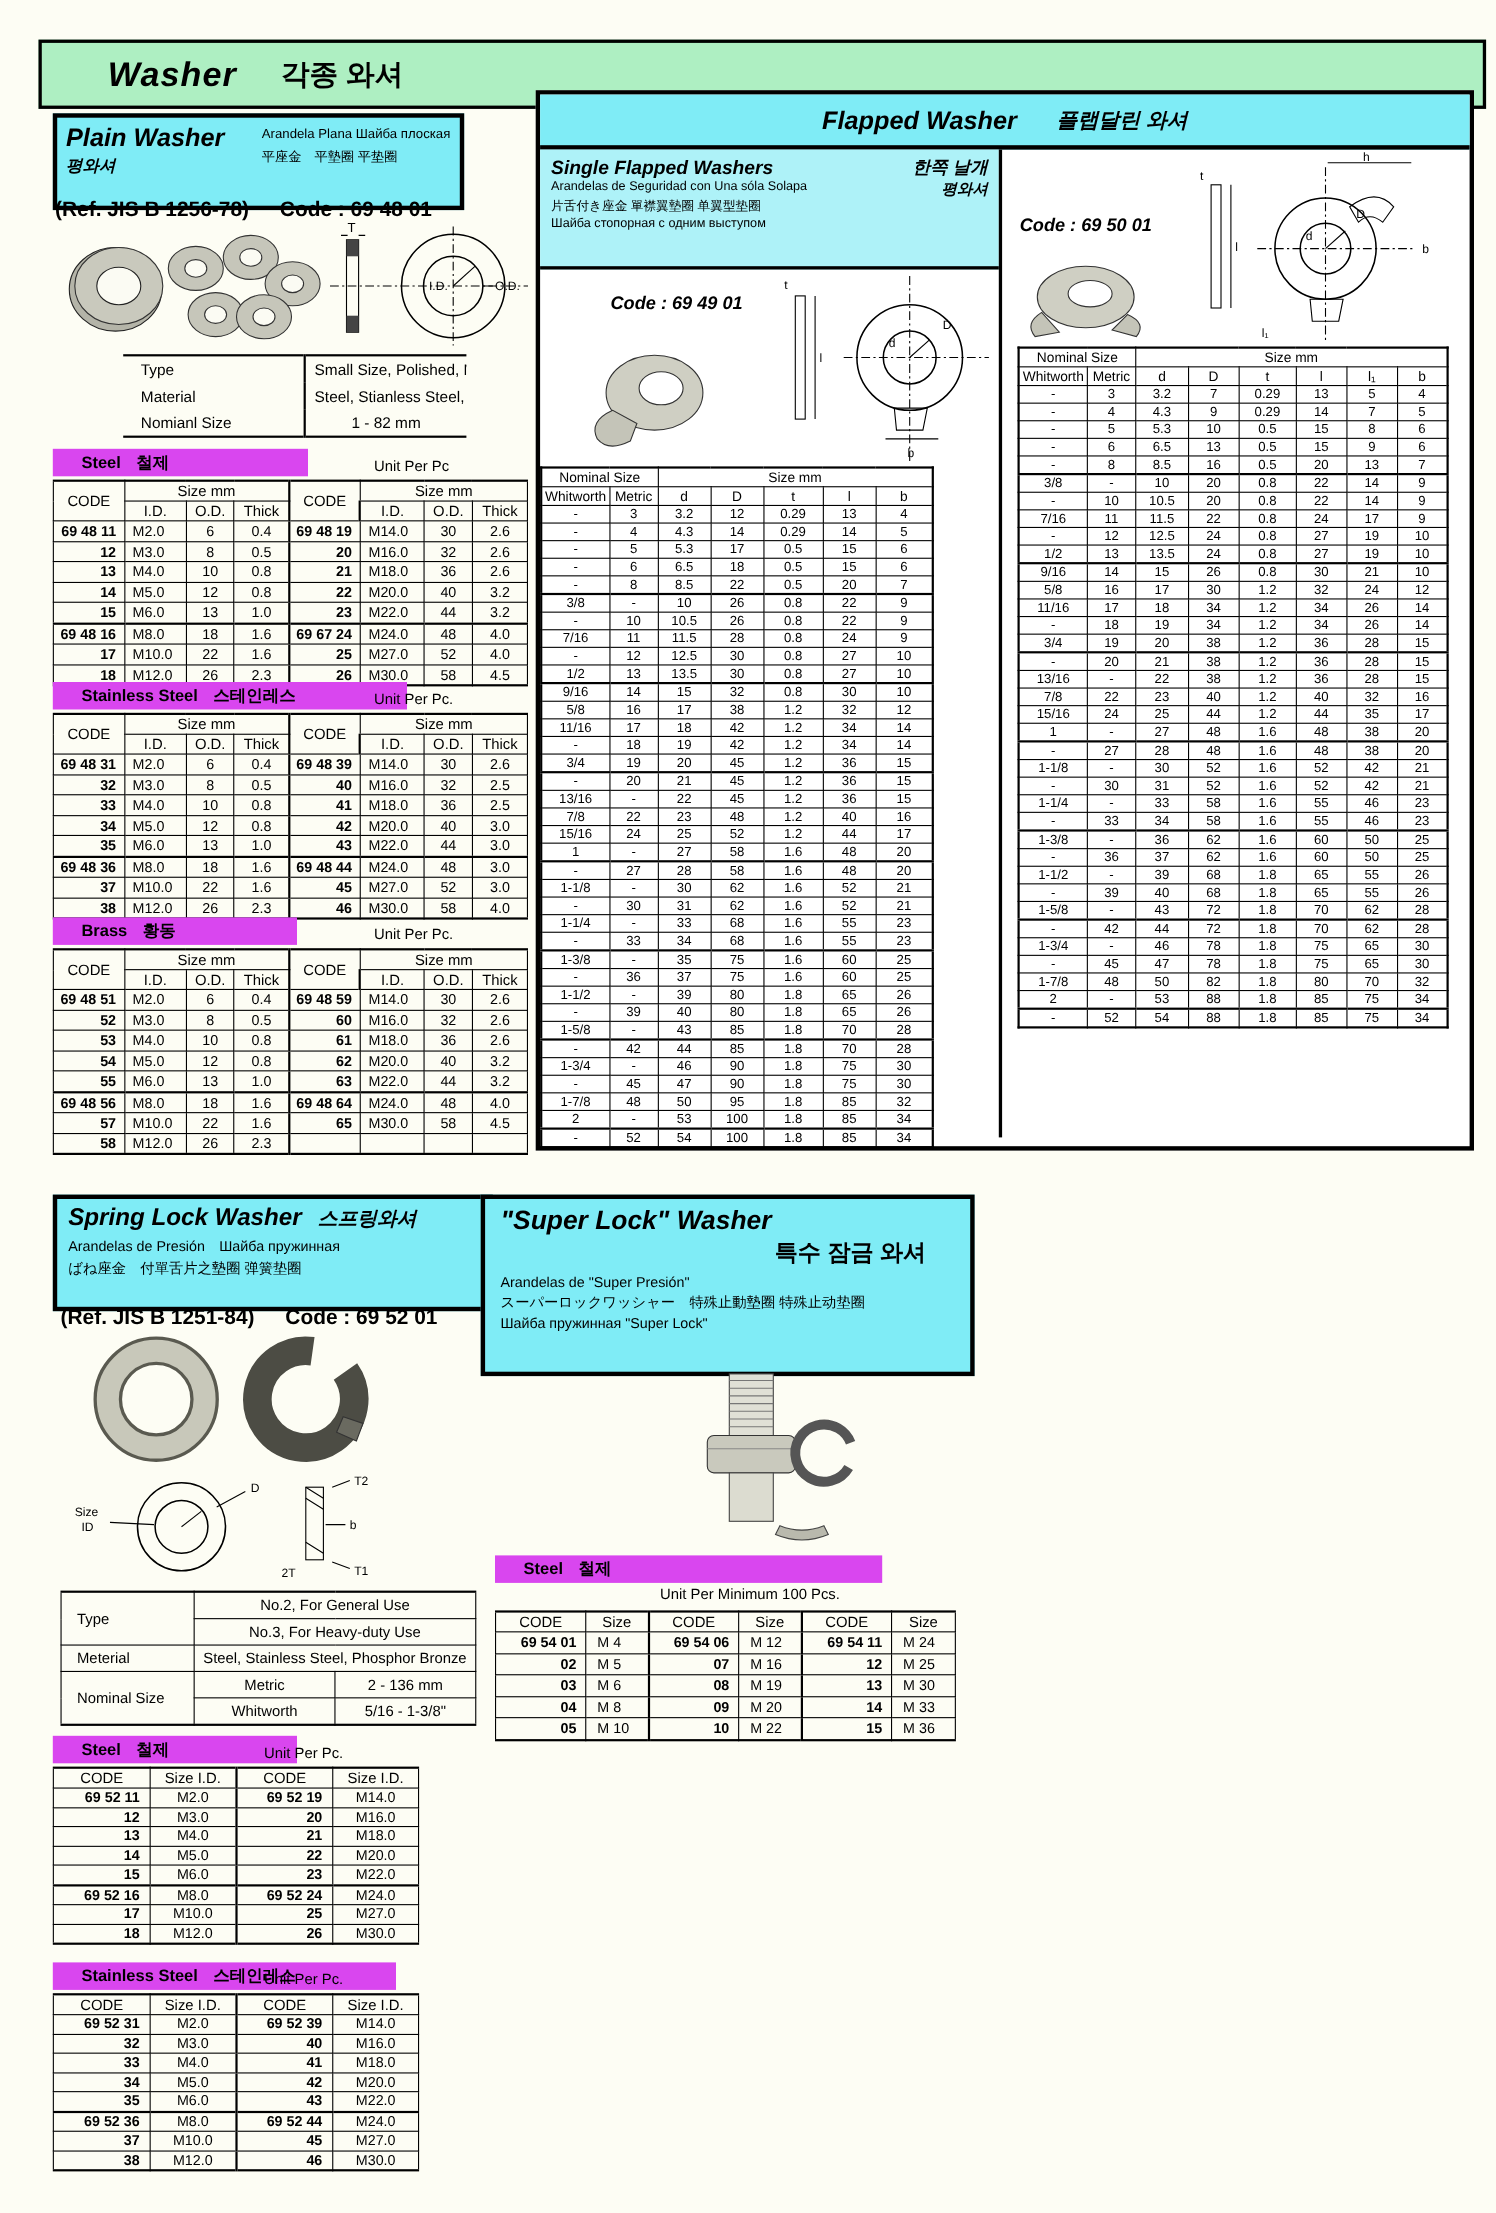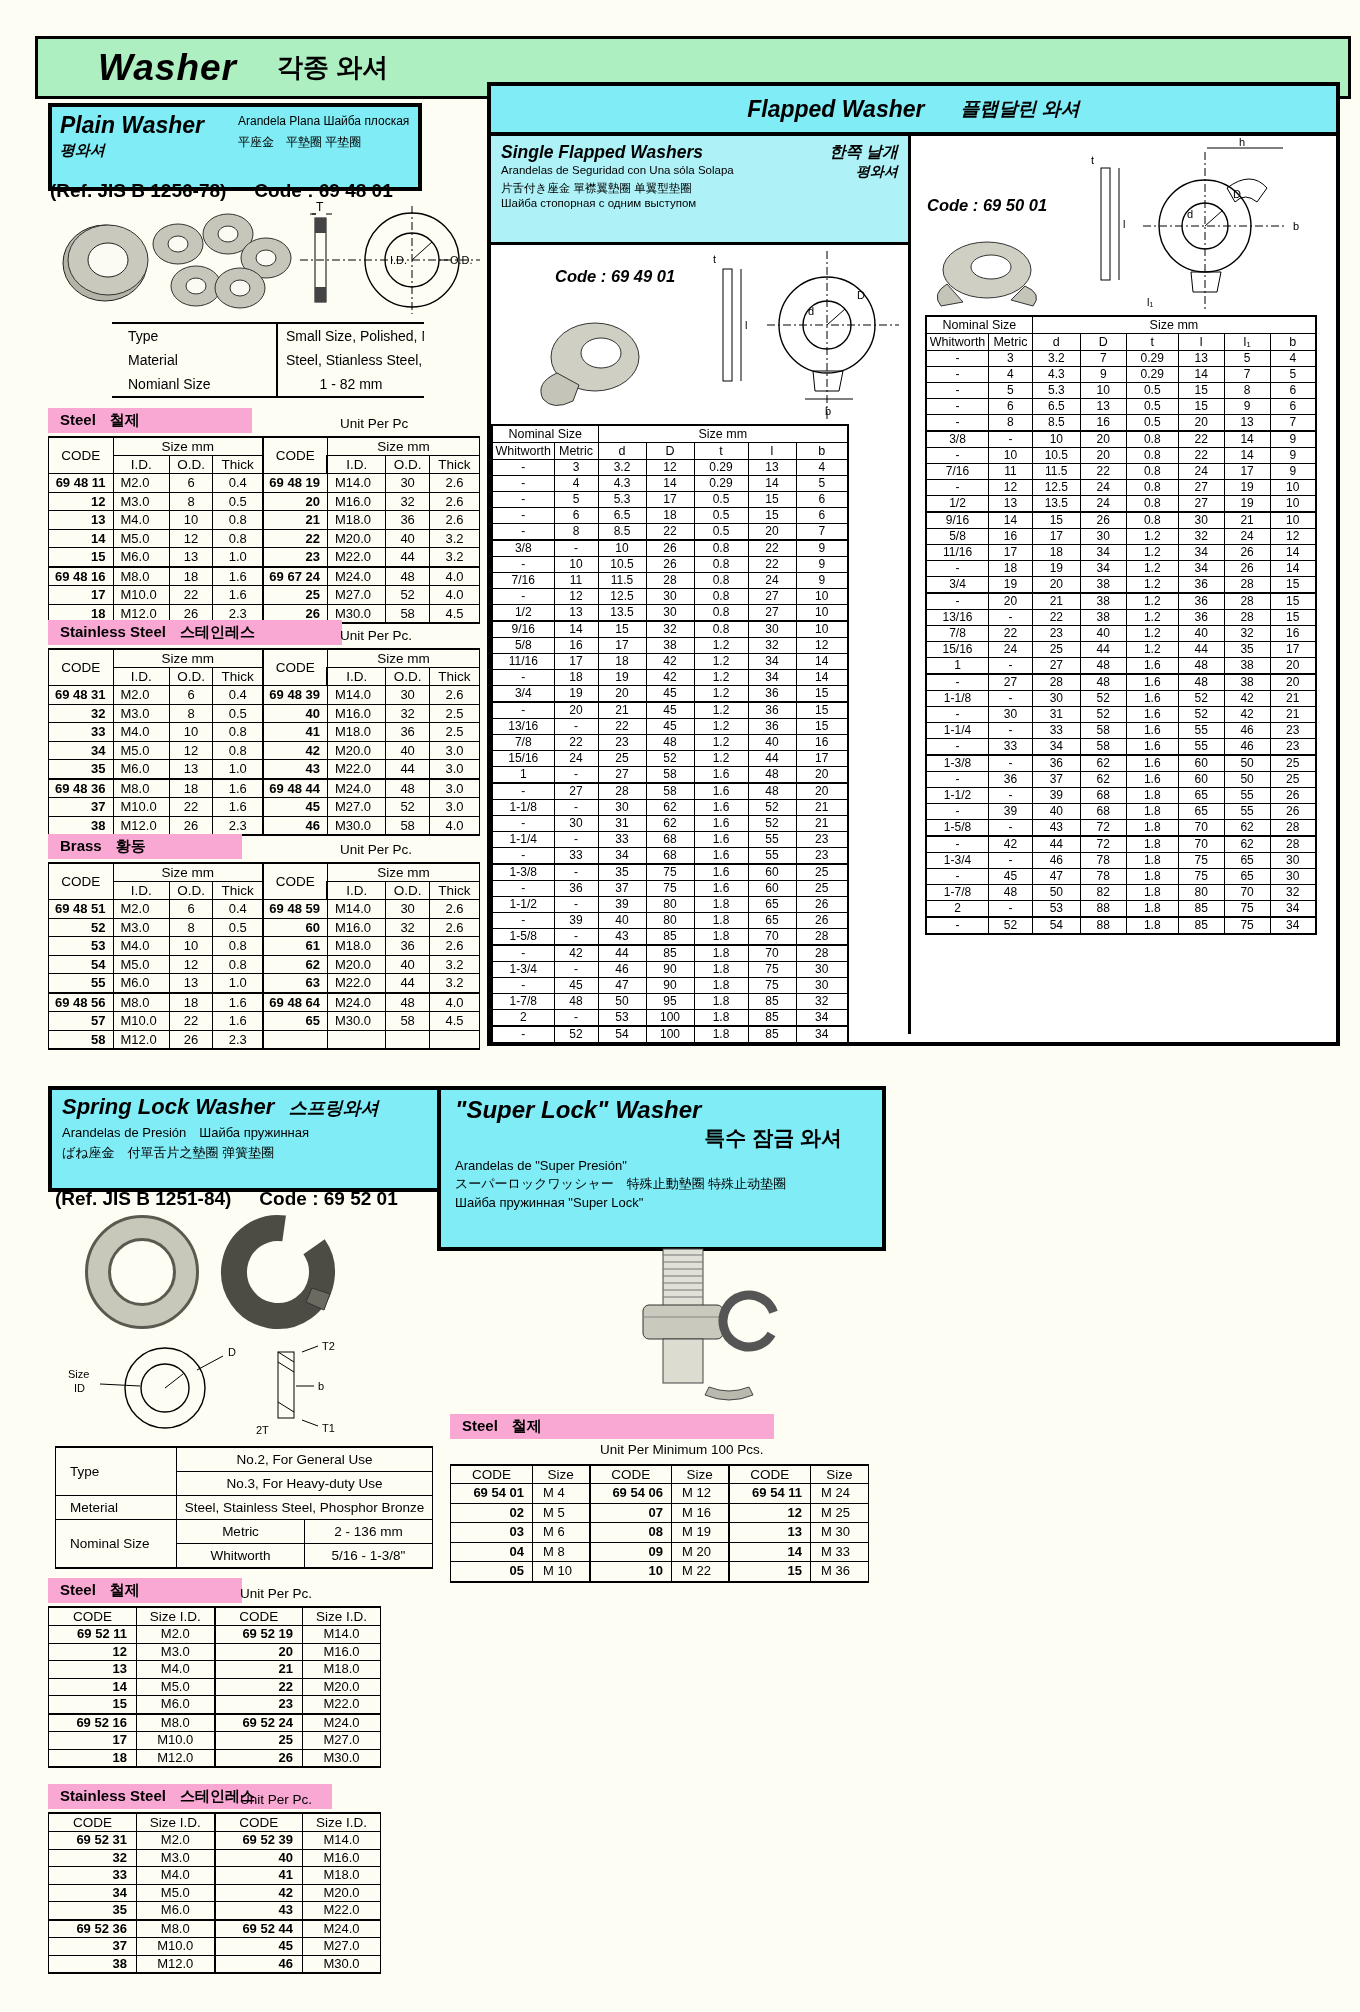--- a/index.html
+++ b/index.html
@@ -1,23 +1,23 @@
 <!DOCTYPE html>
 <html><head>
 <meta charset="utf-8">
 <style>
   html,body{margin:0;padding:0}
   body{font-family:"Liberation Sans",sans-serif;color:#000;background:#fff}
   #page{position:relative;width:1360px;height:2012px;background:#fdfdf4;overflow:hidden}
   .abs{position:absolute}
   .banner{display:flex;align-items:center;background:#aeefc2;border:3px solid #000;padding-left:60px}
-  .banner .en{font-size:37px;font-weight:bold;font-style:italic;letter-spacing:1px}
+  .banner .en{font-size:31px;font-weight:bold;font-style:italic;letter-spacing:1px}
   .banner .kr{font-size:26px;font-weight:bold;margin-left:40px}
   .cyanbox{background:#7fecf6;border:4px solid #000}
-  .bar{background:#f9a8d4;font-weight:bold;font-size:15px;padding:3px 12px;white-space:nowrap}
+  .bar{background:#d946ef;font-weight:bold;font-size:15px;padding:3px 26px;white-space:nowrap}
   .bar .kr{margin-left:14px;font-weight:bold}
   .unit{font-size:13.5px;text-align:left;white-space:nowrap}
   .ref{font-weight:bold;font-size:19px;white-space:nowrap}
   .ref .code{margin-left:28px}
   table{border-collapse:collapse;table-layout:fixed}
   th,td{border:1px solid #000;font-size:13px;padding:1px 3px;text-align:center;white-space:nowrap;overflow:hidden}
   thead th{font-weight:normal;font-size:13.5px;padding:1px 2px}
   .gsep td{border-top:2px solid #000}
   
   .ptable{width:432px;border-top:2px solid #000;border-bottom:2px solid #000}

